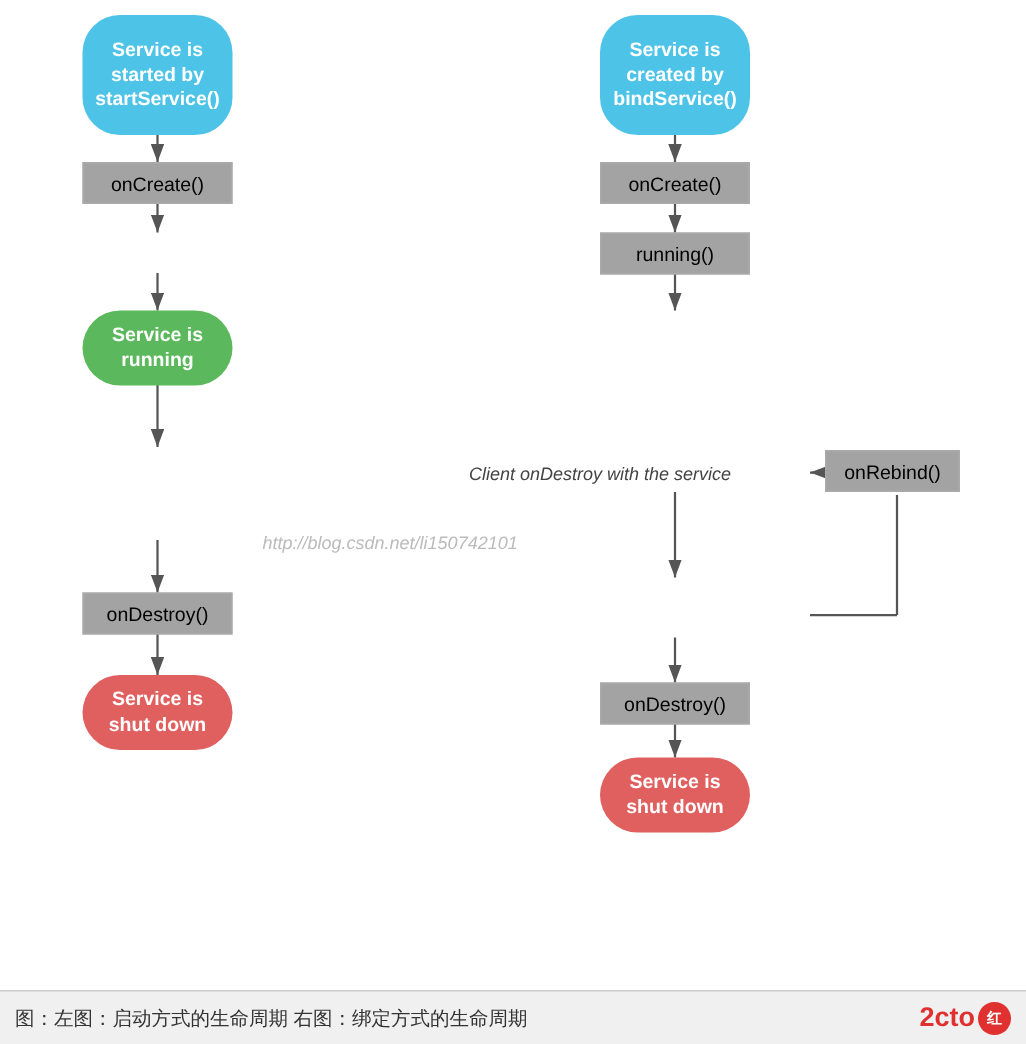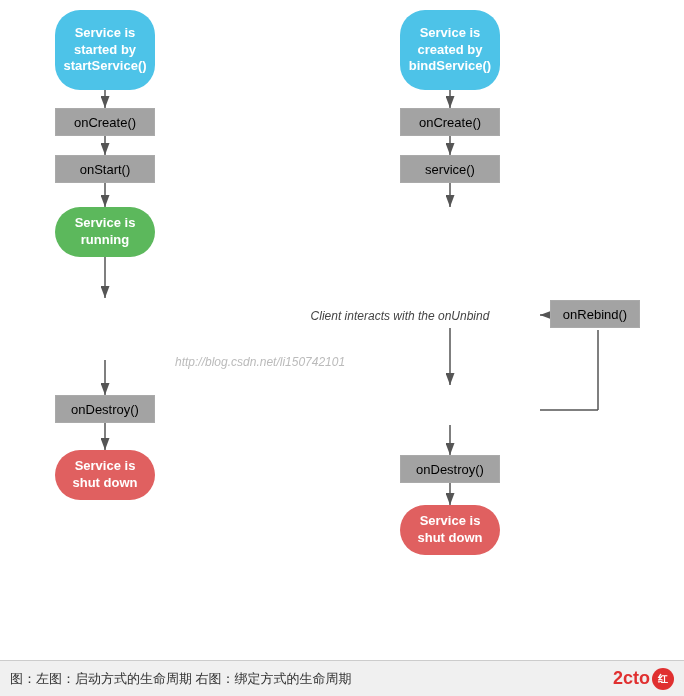--- a/index.html
+++ b/index.html
@@ -167,23 +167,20 @@
   <div class="node pill pill-blue" style="left:55px; top:10px; width:100px; height:80px;">
     <span style="white-space:pre-line; text-align:center;">Service is
 started by
 startService()</span>
   </div>
 
   <div class="node box" style="left:55px; top:108px; width:100px; height:28px;">
     <span>onCreate()</span>
   </div>
 
-  <div class="node box" style="left:55px; top:155px; width:100px; height:28px;">
-    <span>onStart()</span>
-  </div>
 
   <div class="node pill pill-green" style="left:55px; top:207px; width:100px; height:50px;">
     <span style="white-space:pre-line; text-align:center;">Service is
 running</span>
   </div>
 
 
   <div class="node box" style="left:55px; top:395px; width:100px; height:28px;">
     <span>onDestroy()</span>
   </div>
@@ -197,25 +194,25 @@
     <span style="white-space:pre-line; text-align:center;">Service is
 created by
 bindService()</span>
   </div>
 
   <div class="node box" style="left:400px; top:108px; width:100px; height:28px;">
     <span>onCreate()</span>
   </div>
 
   <div class="node box" style="left:400px; top:155px; width:100px; height:28px;">
-    <span>service()</span>
+    <span>running()</span>
   </div>
 
   <div class="node note" style="left:295px; top:302px; width:210px; height:28px; display:flex; align-items:center; justify-content:center; border:none;">
-    <span>Client interacts with the onUnbind</span>
+    <span>Client onDestroy with the service</span>
   </div>
 
   <div class="node box" style="left:550px; top:300px; width:90px; height:28px;">
     <span>onRebind()</span>
   </div>
 
 
   <div class="node box" style="left:400px; top:455px; width:100px; height:28px;">
     <span>onDestroy()</span>
   </div>

